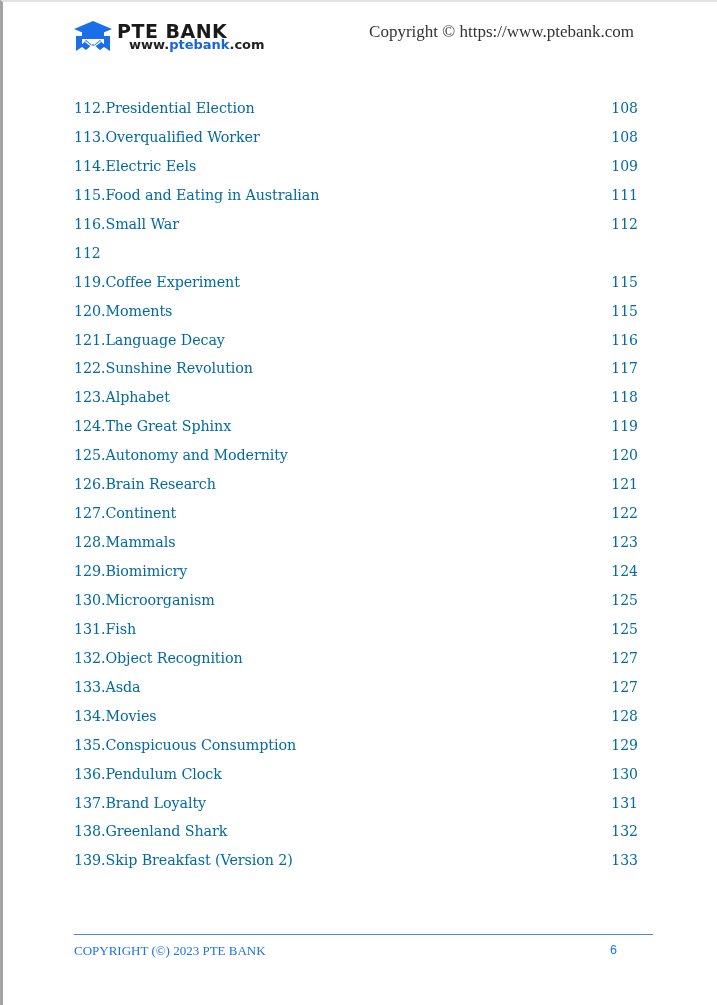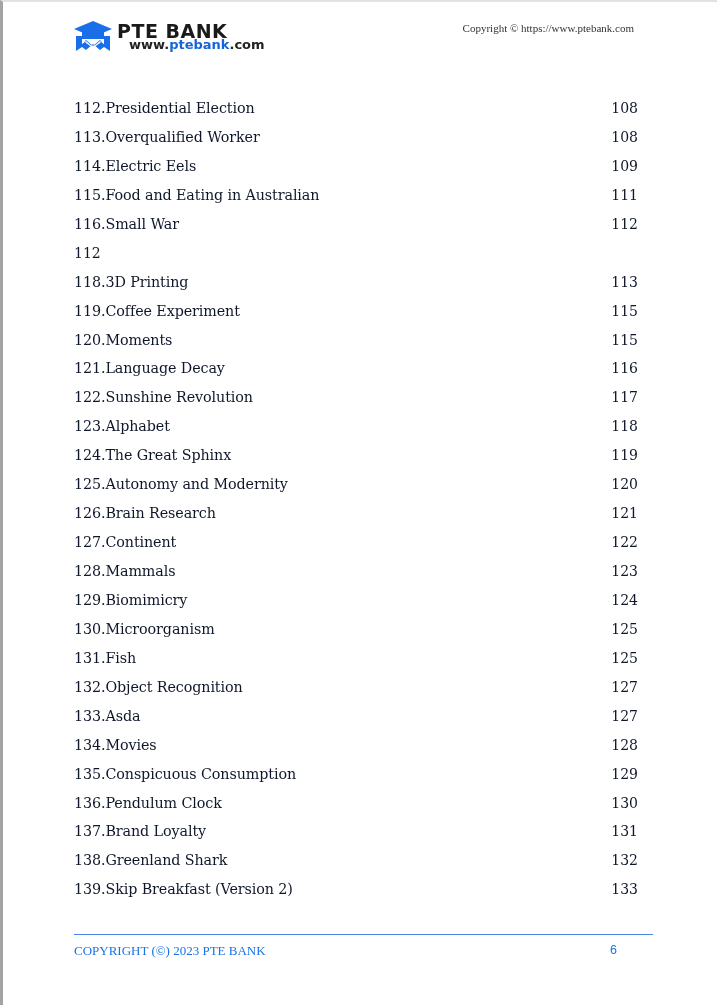--- a/index.html
+++ b/index.html
@@ -54,37 +54,37 @@
       line-height: 10px;
       margin-left: 12px;
       margin-top: -1px;
     }
     .logo-url .accent { color: #1565d8; }
     .header-copyright {
       position: absolute;
       right: 83px;
       top: 20px;
       font-family: "Liberation Serif", serif;
-      font-size: 11px;
+      font-size: 17px;
       color: #333;
     }
     .toc {
       position: absolute;
       left: 71px;
       top: 95px;
       width: 564px;
     }
     .toc-row {
       display: flex;
       justify-content: space-between;
       height: 28.95px;
       line-height: 22px;
       font-family: "DejaVu Serif", serif;
       font-size: 14.3px;
-      color: #0f172a;
+      color: #0369a1;
     }
     .toc-title { white-space: nowrap; letter-spacing: -0.1px; }
     .toc-page { text-align: center; font-family: "DejaVu Serif", serif; font-size: 14px; }
     .footer-rule {
       position: absolute;
       left: 71px;
       top: 932px;
       width: 579px;
       height: 0;
       border-top: 1px solid #4a86e8;
@@ -146,24 +146,20 @@
         <span class="toc-page">111</span>
       </div>
       <div class="toc-row">
         <span class="toc-title">116.Small War</span>
         <span class="toc-page">112</span>
       </div>
       <div class="toc-row">
         <span class="toc-page">112</span>
       </div>
       <div class="toc-row">
-        <span class="toc-title">118.3D Printing</span>
-        <span class="toc-page">113</span>
-      </div>
-      <div class="toc-row">
         <span class="toc-title">119.Coffee Experiment</span>
         <span class="toc-page">115</span>
       </div>
       <div class="toc-row">
         <span class="toc-title">120.Moments</span>
         <span class="toc-page">115</span>
       </div>
       <div class="toc-row">
         <span class="toc-title">121.Language Decay</span>
         <span class="toc-page">116</span>

